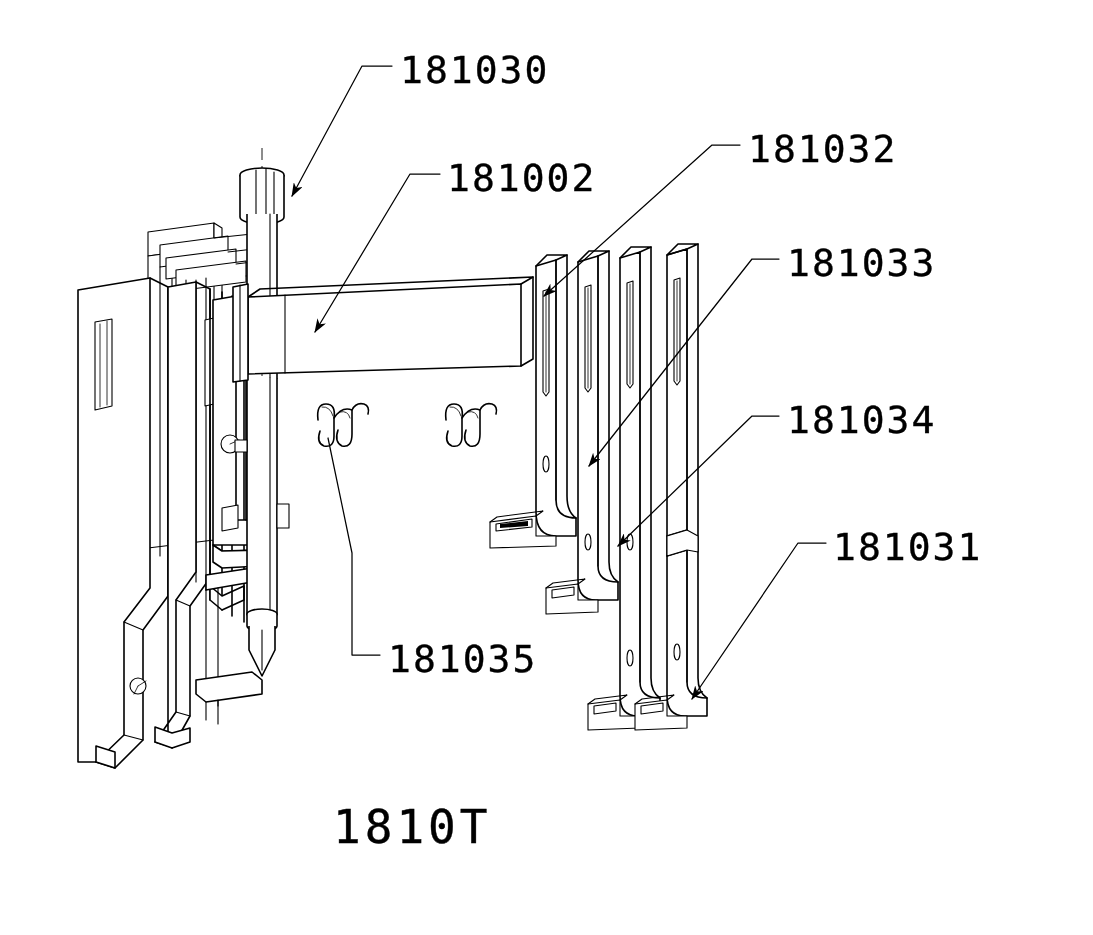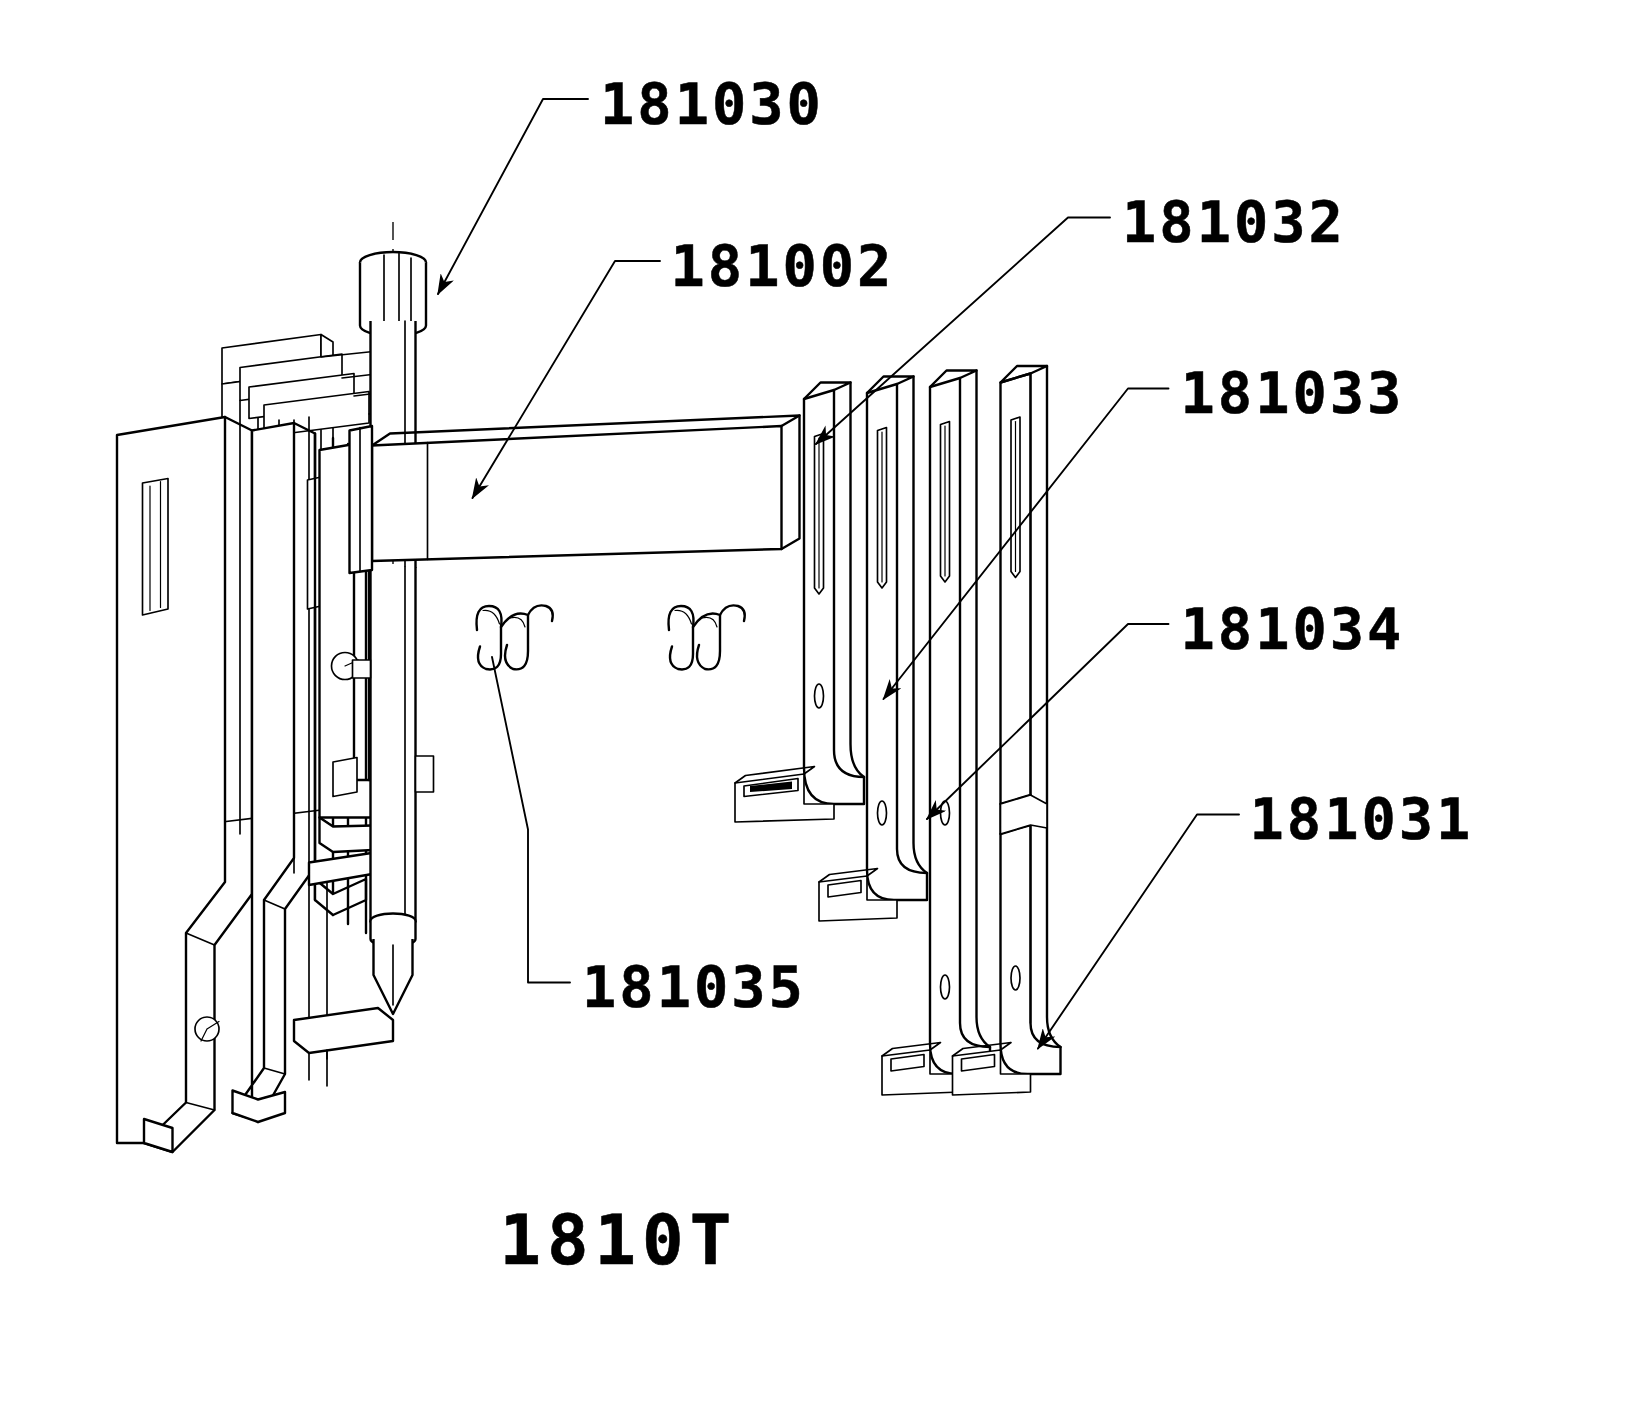--- a/index.html
+++ b/index.html
@@ -1,18 +1,18 @@
 <!DOCTYPE html>
 <html><head>
 <meta charset="utf-8">
 <style>
   html,body{margin:0;padding:0;background:#ffffff;}
   body{width:1093px;height:935px;overflow:hidden;
        font-family:"DejaVu Sans Mono","Liberation Mono",monospace;}
-  #sheet{position:relative;width:967px;height:935px;background:#fff;font-weight:bold;}
+  #sheet{position:relative;width:967px;height:935px;background:#fff;}
   svg{display:block;}
   .ln{fill:none;stroke:#000;stroke-width:1.6;stroke-linejoin:round;stroke-linecap:round;}
   .ln-thin{fill:none;stroke:#000;stroke-width:1.1;stroke-linejoin:round;stroke-linecap:round;}
   .ln-hair{fill:none;stroke:#000;stroke-width:0.8;stroke-linejoin:round;stroke-linecap:round;}
   .face{fill:#ffffff;stroke:#000;stroke-width:1.6;stroke-linejoin:round;}
   .face-thin{fill:#ffffff;stroke:#000;stroke-width:1.1;stroke-linejoin:round;}
   .solid{fill:#000;stroke:none;}
   .leader{fill:none;stroke:#000;stroke-width:1.25;stroke-linecap:round;stroke-linejoin:round;}
   .lbl{font-family:"DejaVu Sans Mono","Liberation Mono",monospace;
        font-size:38px;letter-spacing:2px;fill:#000;

